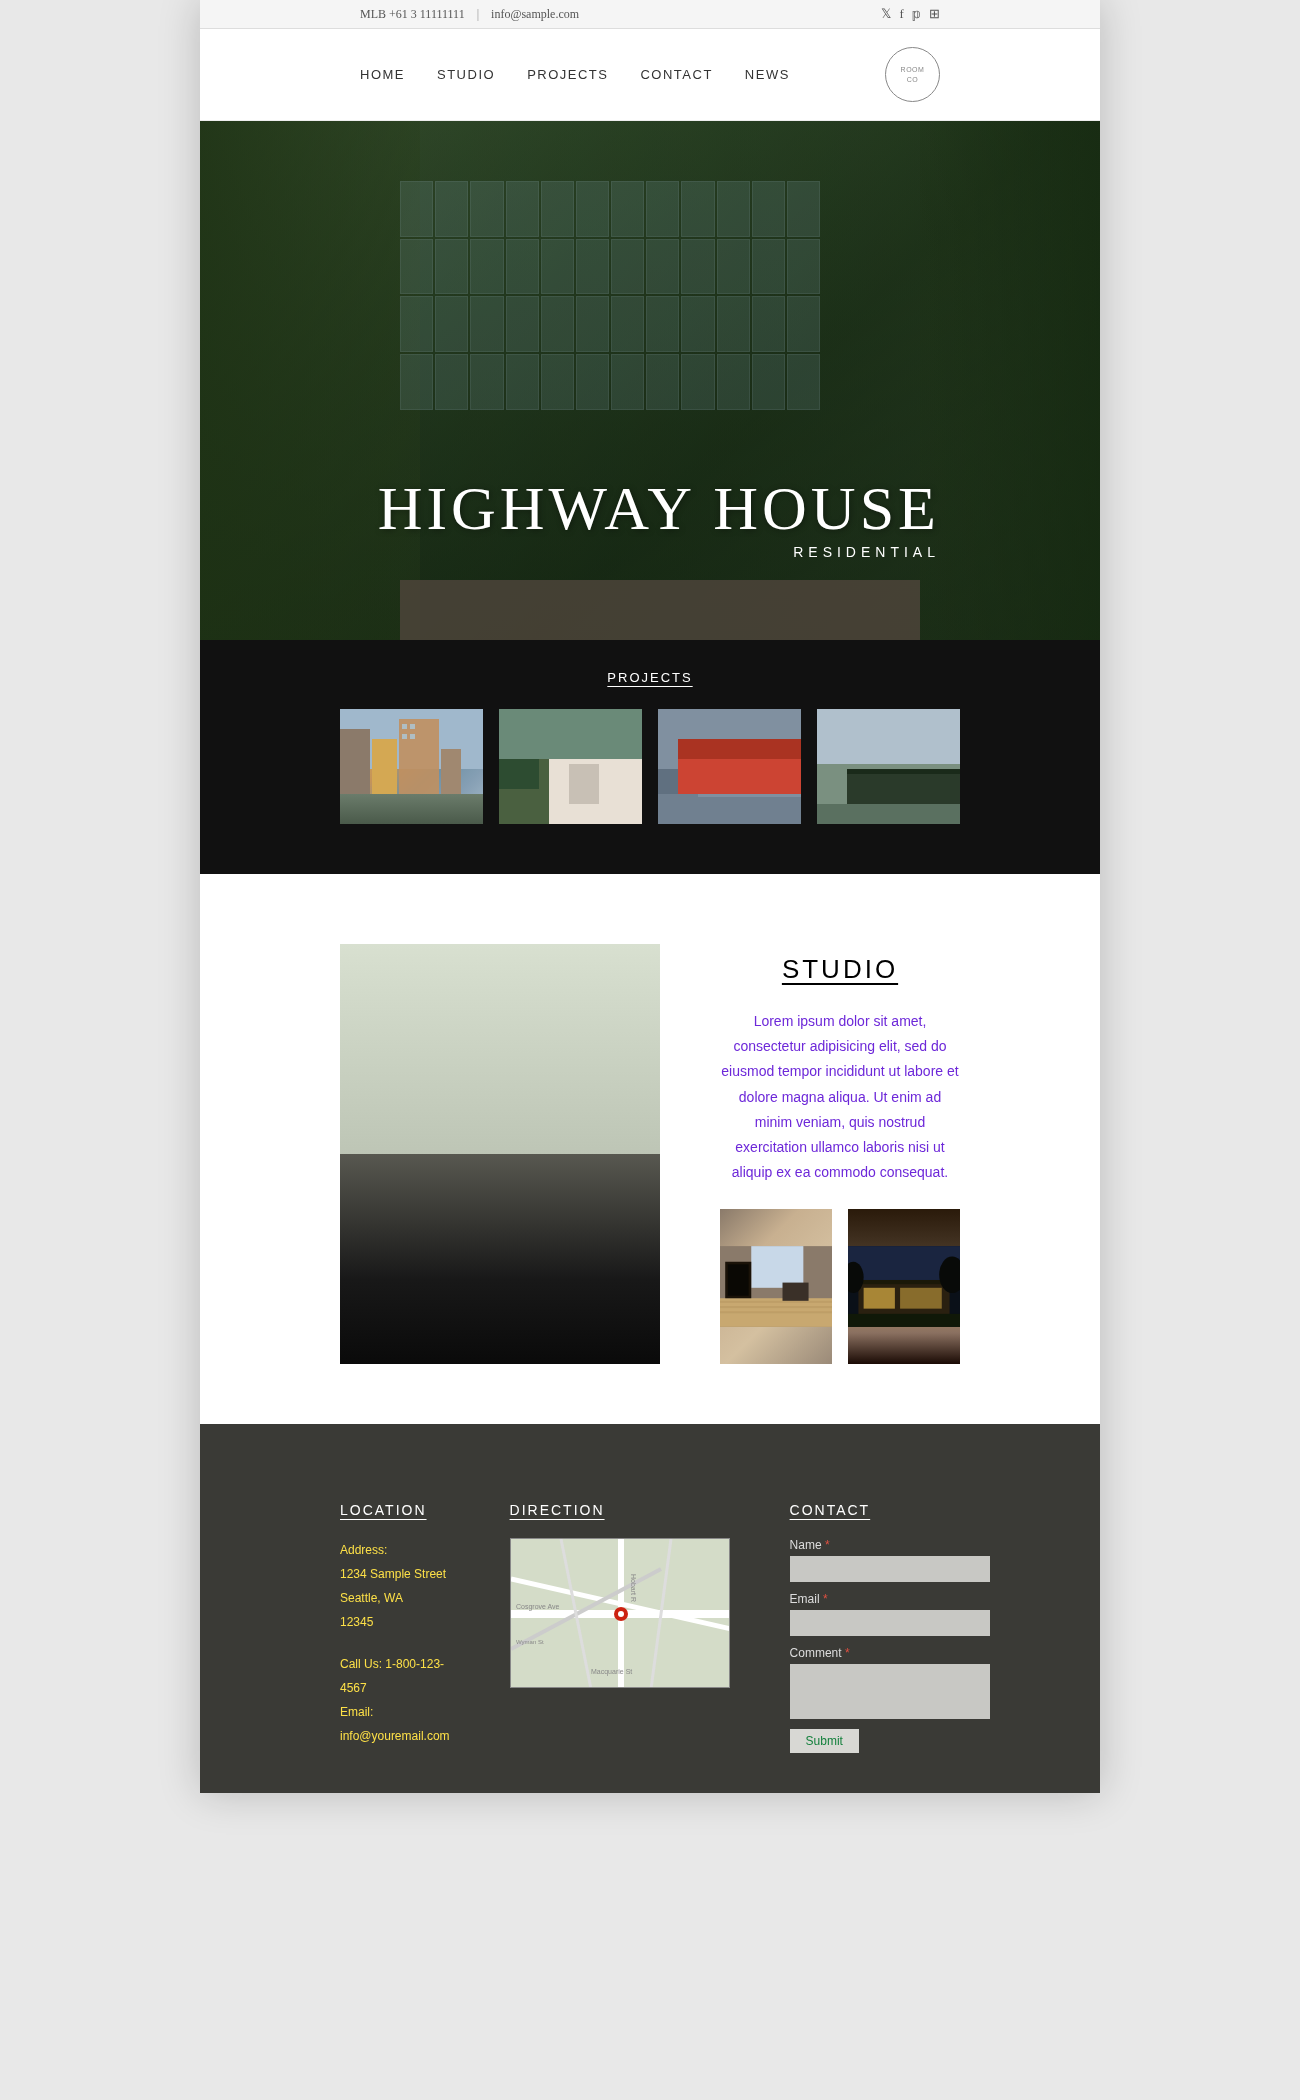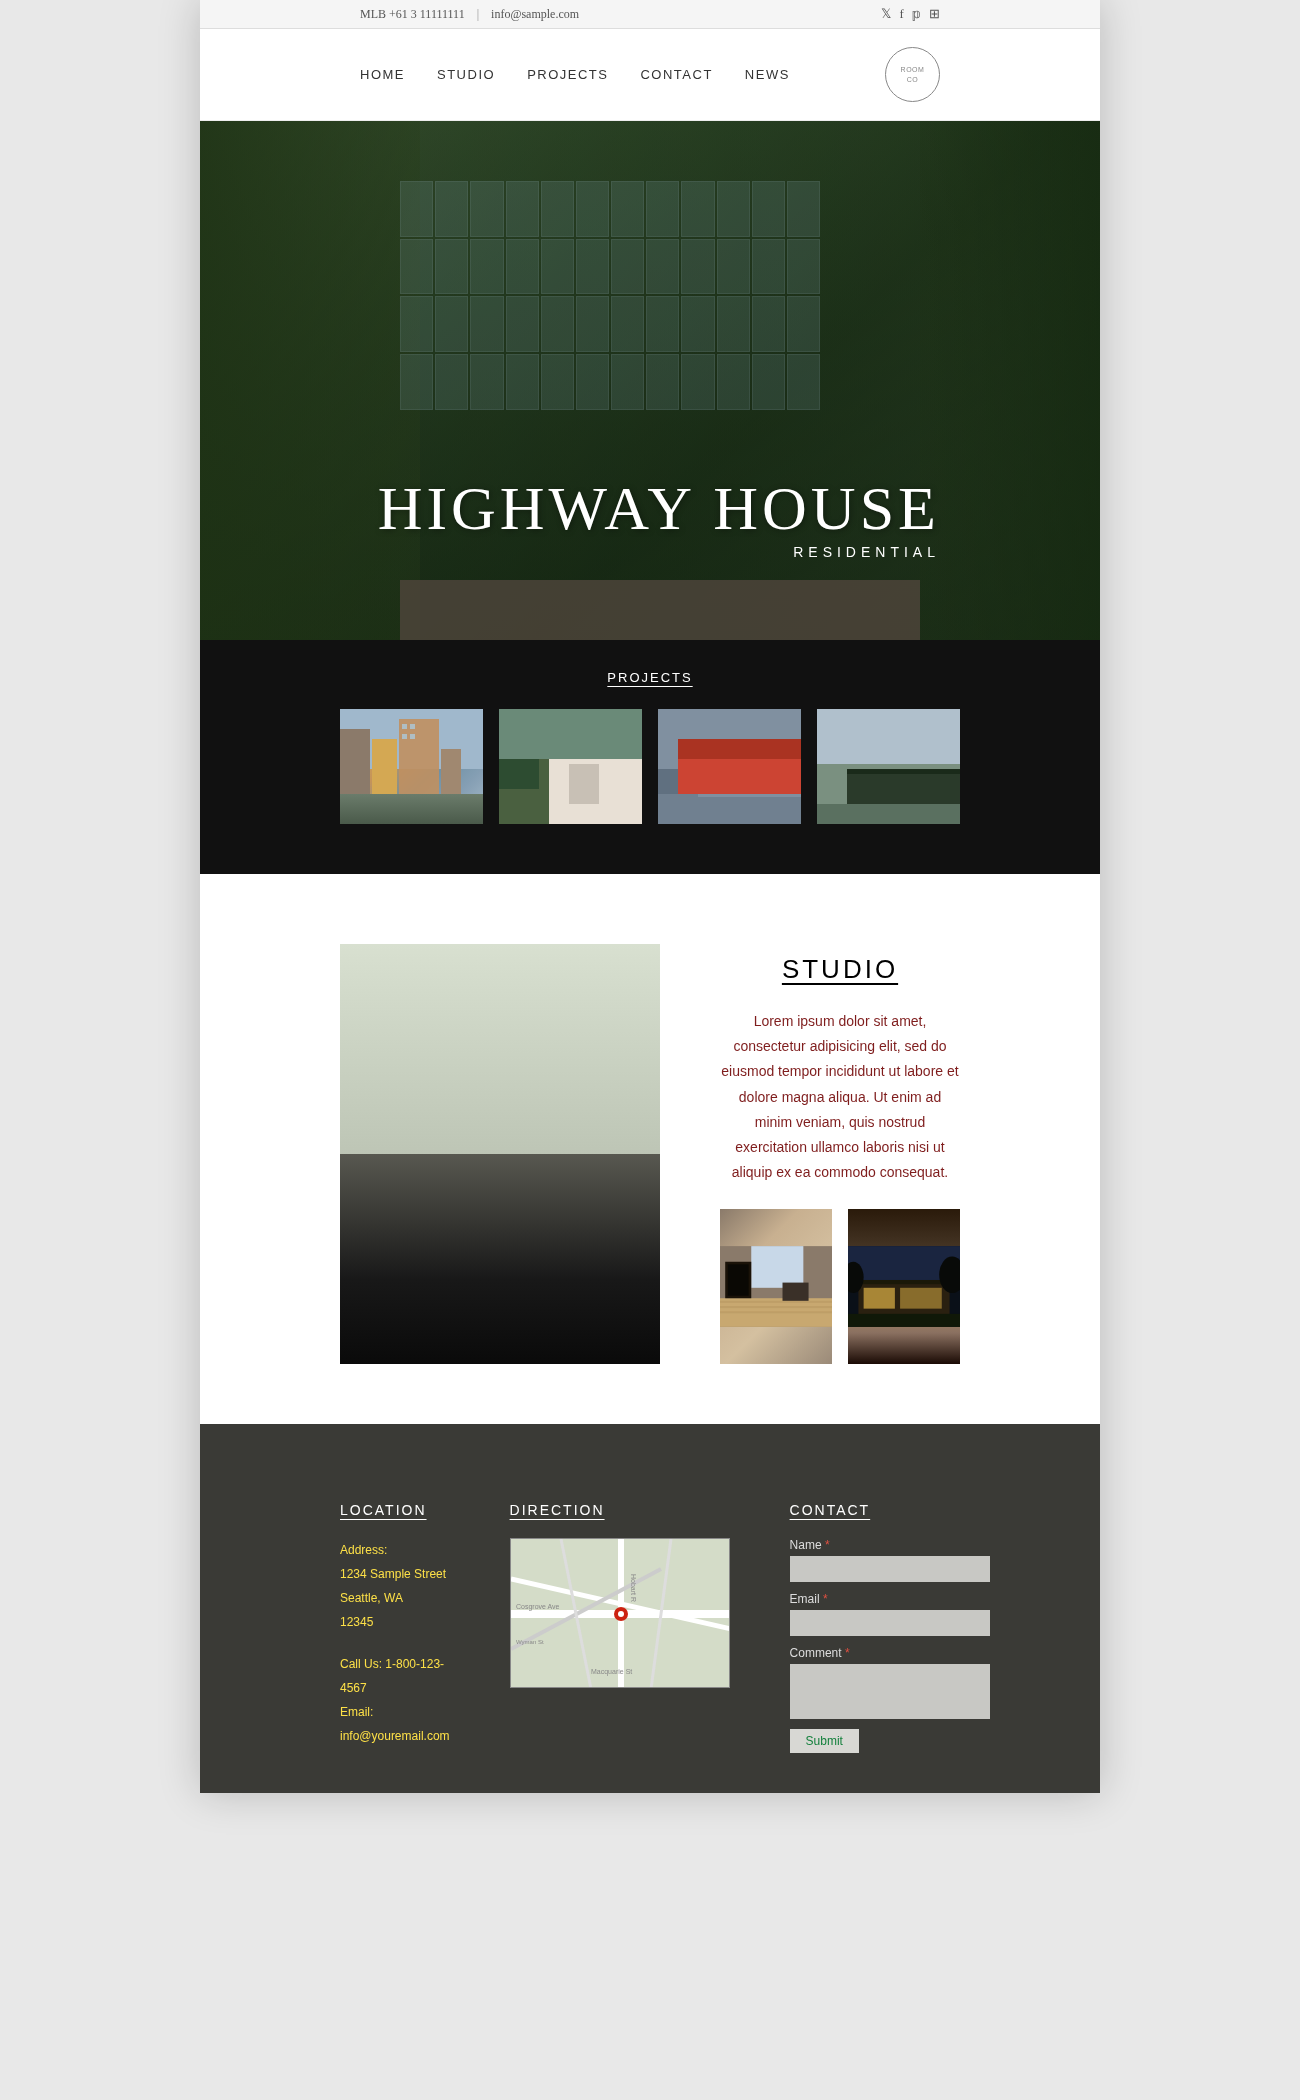--- a/index.html
+++ b/index.html
@@ -222,21 +222,21 @@
       letter-spacing: 3px;
       text-align: center;
       font-family: 'Arial', sans-serif;
       text-decoration: underline;
       text-underline-offset: 5px;
       margin-bottom: 24px;
     }
     .studio-text {
       font-size: 14px;
       line-height: 1.8;
-      color: #7f1d1d;
+      color: #6d28d9;
       text-align: center;
       font-family: 'Arial', sans-serif;
     }
 
     .studio-bottom-imgs {
       display: flex;
       gap: 16px;
       margin-top: 24px;
     }
 

